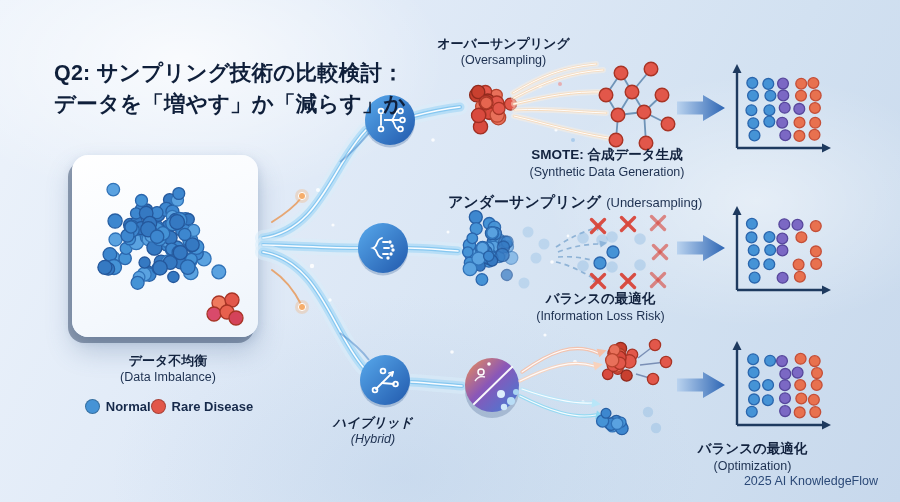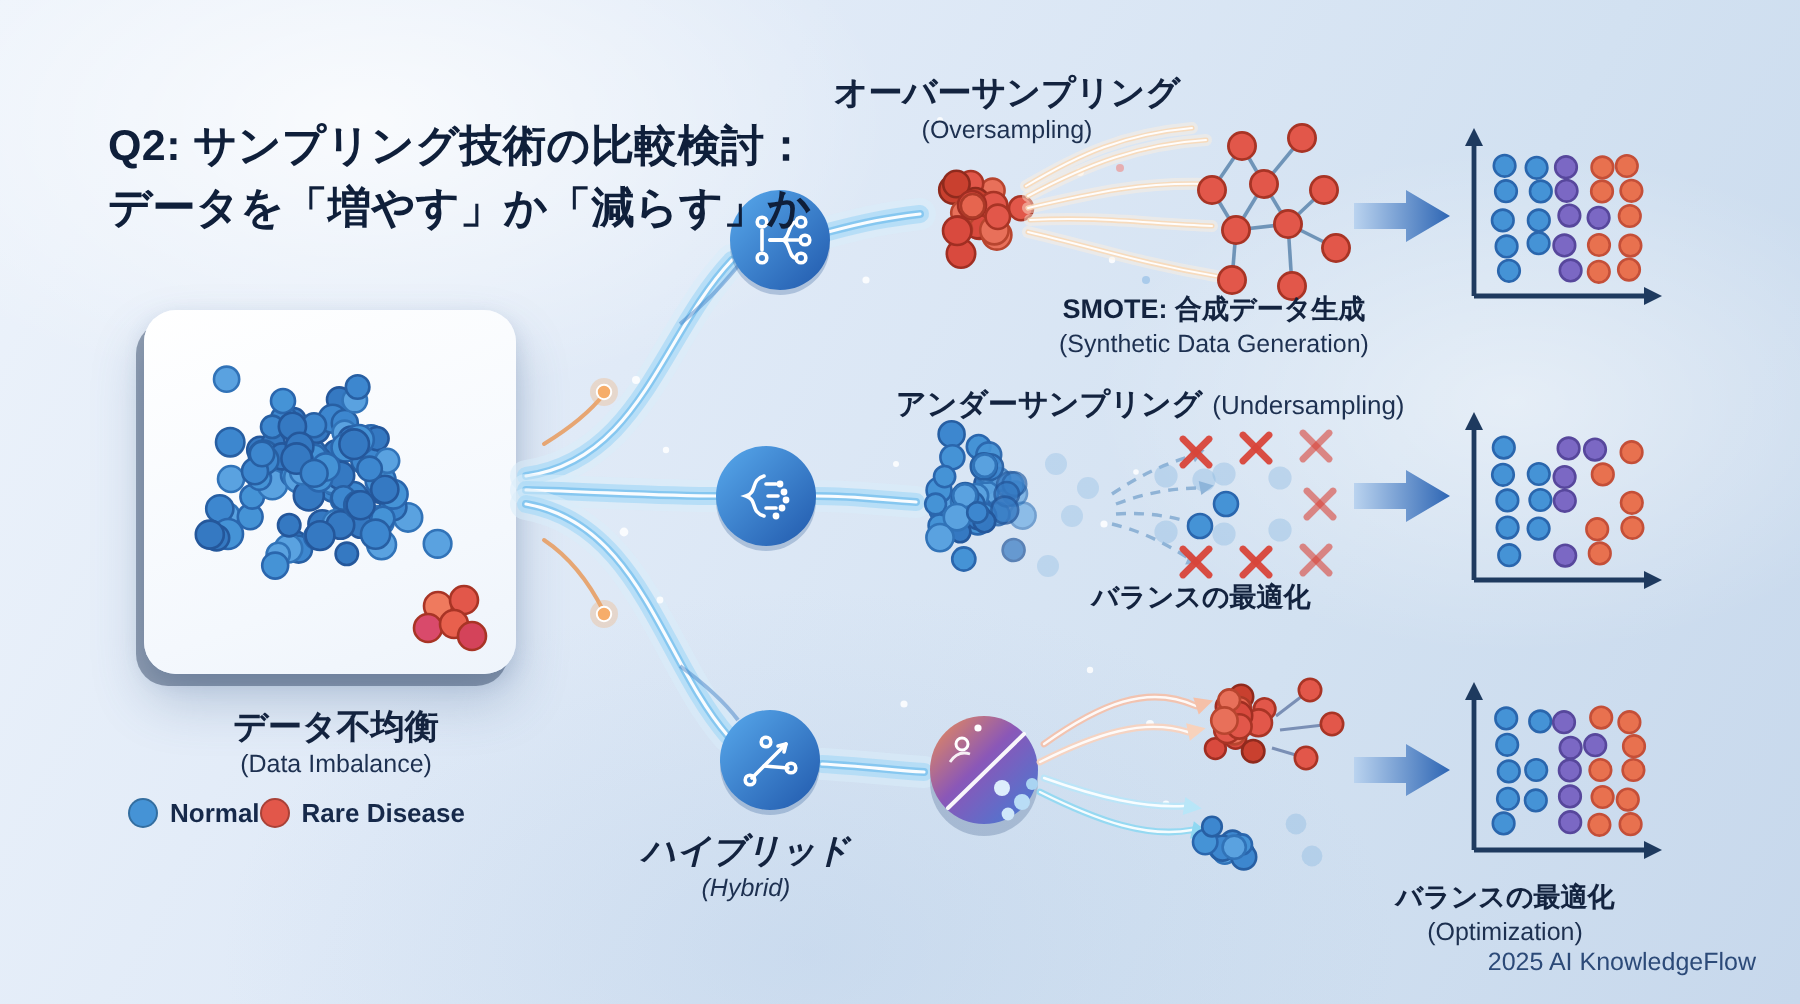--- a/index.html
+++ b/index.html
@@ -15,27 +15,27 @@
       radial-gradient(420px 260px at 45% 95%, rgba(176,200,228,.35), rgba(176,200,228,0) 70%);
     pointer-events:none;}
   .card{position:absolute;left:72px;top:155px;width:186px;height:182px;border-radius:16px;
     background:linear-gradient(160deg,#ffffff 0%,#f4f8fd 70%,#eef4fb 100%);
     box-shadow:-4px 6px 0 rgba(43,62,94,.45), 0 14px 26px rgba(70,100,145,.28), 0 4px 10px rgba(70,100,145,.18);
     z-index:1;}
   svg#scene{position:absolute;left:0;top:0;z-index:2;}
   .lbl{position:absolute;z-index:3;color:#13233f;text-align:center;line-height:1.25;}
   .title{position:absolute;left:54px;top:58px;z-index:3;color:#0f1f3a;font-weight:800;
     font-size:21.5px;line-height:31px;letter-spacing:.2px;white-space:nowrap;}
-  .jp{font-weight:700;font-size:17px;display:block;}
+  .jp{font-weight:700;font-size:13px;display:block;}
   .en{font-weight:400;font-size:12.5px;display:block;margin-top:1px;color:#1d3050;}
   .note .jp{font-size:13.5px;}
   .inline-lbl{position:absolute;z-index:3;color:#13233f;white-space:nowrap;display:flex;align-items:baseline;gap:5px;}
   .inline-lbl .jp{font-size:15px;display:inline;}
   .inline-lbl .en{font-size:13px;display:inline;}
-  .legend{position:absolute;left:64px;top:399px;width:210px;display:flex;justify-content:flex-start;z-index:3;}
+  .legend{position:absolute;left:64px;top:399px;width:210px;display:flex;justify-content:center;z-index:3;}
   .legend-item{display:flex;align-items:center;gap:6px;font-size:13px;font-weight:600;color:#16294a;}
   .legend-dot{width:13px;height:13px;border-radius:50%;display:inline-block;border:1.5px solid rgba(0,0,0,.25);}
   .footer{position:absolute;right:22px;top:474px;z-index:3;font-size:12.5px;color:#2c4a78;font-weight:500;}
 </style>
 </head>
 <body>
 
 <div class="canvas">
 
   <div class="title">
@@ -592,20 +592,21 @@
     <span class="en">(Synthetic Data Generation)</span>
   </div>
 
   <div class="inline-lbl" style="left:448px;top:193px;">
     <span class="jp">アンダーサンプリング</span>
     <span class="en">(Undersampling)</span>
   </div>
 
   <div class="lbl note" style="left:508px;top:291px;width:185px;">
     <span class="jp">バランスの最適化</span>
+    <span class="en">(Information Loss Risk)</span>
   </div>
 
   <div class="lbl" style="left:318px;top:415px;width:110px;font-style:italic;">
     <span class="jp">ハイブリッド</span>
     <span class="en">(Hybrid)</span>
   </div>
 
   <div class="lbl note" style="left:660px;top:441px;width:185px;">
     <span class="jp">バランスの最適化</span>
     <span class="en">(Optimization)</span>

